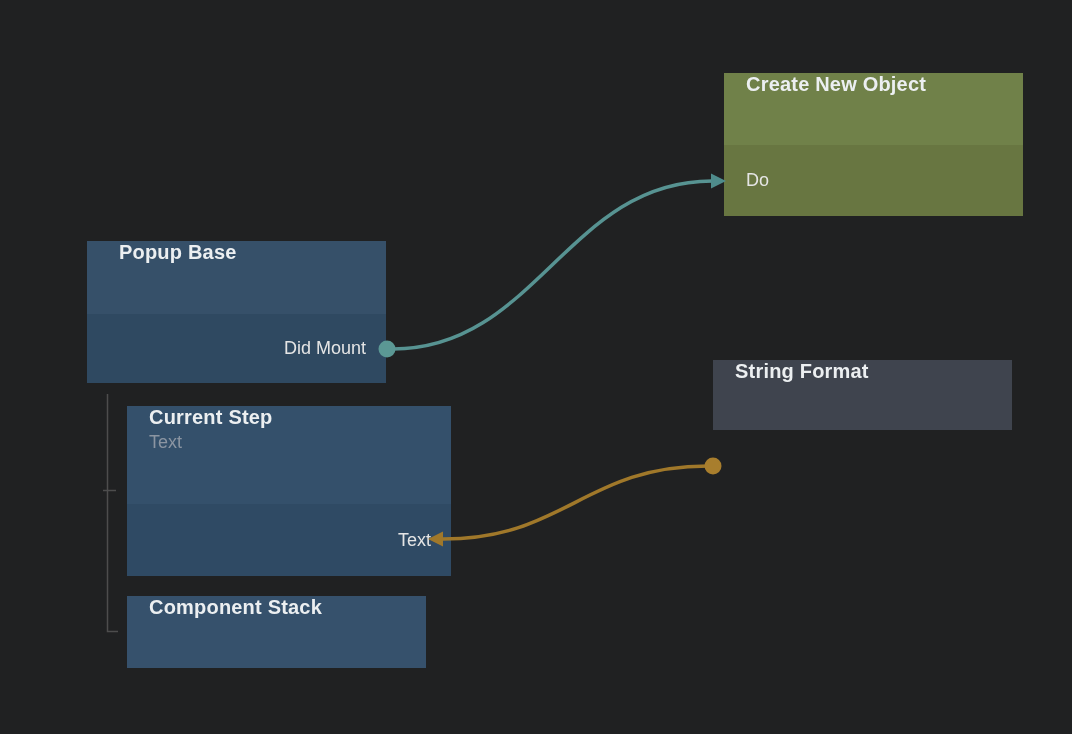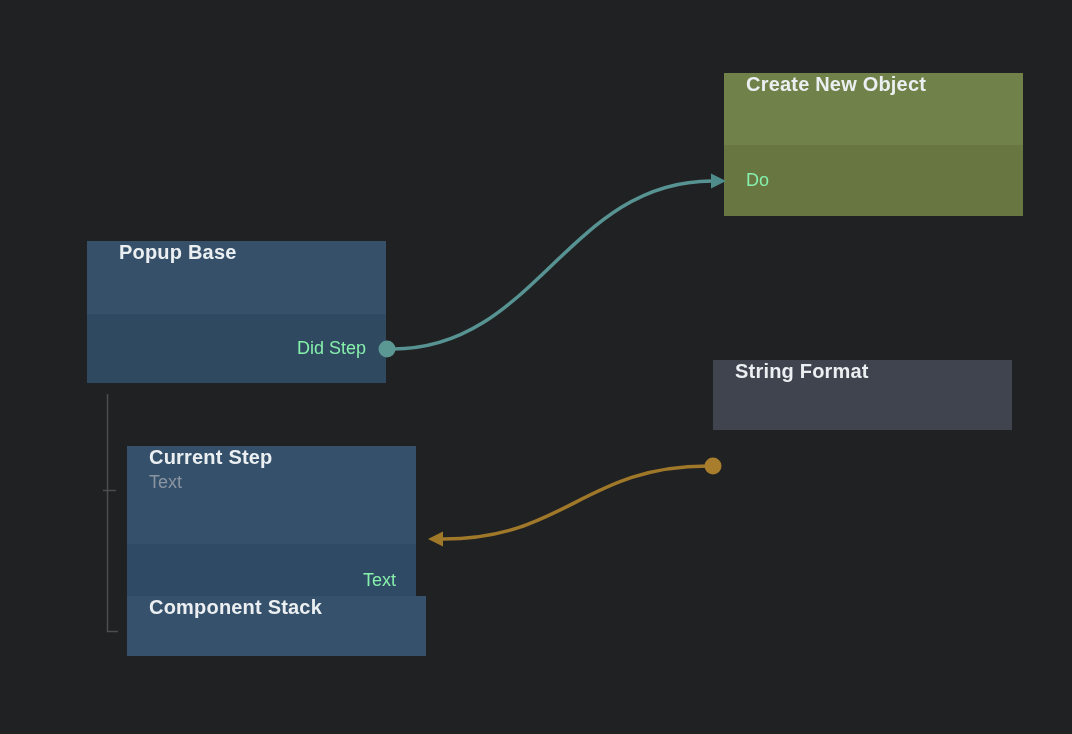--- a/index.html
+++ b/index.html
@@ -6,37 +6,37 @@
   .canvas{
     position:relative;width:1072px;height:734px;overflow:hidden;
     background:#202122;
     font-family:"Liberation Sans","DejaVu Sans",sans-serif;
   }
   .node{position:absolute;box-sizing:border-box;}
   .hdr{display:flex;flex-direction:column;justify-content:flex-start;padding:0 20px 0 22px;box-sizing:border-box;}
   .title{font-size:20px;font-weight:600;color:#eceff1;letter-spacing:.2px;white-space:nowrap;}
   .subtitle{font-size:18px;color:#8b95a2;margin-top:3px;white-space:nowrap;}
   .body-row{display:flex;align-items:center;box-sizing:border-box;padding:0 20px 0 22px;}
-  .body-row .plabel{font-size:18px;color:#86efac;white-space:nowrap;}
+  .body-row .plabel{font-size:18px;color:#e5e5e5;white-space:nowrap;}
   .body-row.right{justify-content:flex-end;}
   .body-row.left{justify-content:flex-start;}
 
   
   #node-popup-base{left:87px;top:241px;width:299px;}
   #node-popup-base .hdr{height:73px;background:#365069;padding-left:32px;}
   #node-popup-base .body-row{height:69px;background:#2f4961;}
 
   
-  #node-current-step{left:127px;top:406px;width:289px;margin-top:40px;}
+  #node-current-step{left:127px;top:406px;width:324px;}
   #node-current-step .hdr{height:98px;background:#34506b;}
   #node-current-step .body-row{height:72px;background:#2f4a64;}
 
   
   #node-component-stack{left:127px;top:596px;width:299px;}
-  #node-component-stack .hdr{height:60px;background:#36516c;}
+  #node-component-stack .hdr{height:72px;background:#36516c;}
 
   
   #node-create-new-object{left:724px;top:73px;width:299px;}
   #node-create-new-object .hdr{height:72px;background:#708149;}
   #node-create-new-object .body-row{height:71px;background:#687641;}
 
   
   #node-string-format{left:713px;top:360px;width:299px;}
   #node-string-format .hdr{height:70px;background:#3f444e;}
   #node-string-format .body-row{height:72px;background:#383d48;}
@@ -53,21 +53,21 @@
 </head>
 <body>
 
 <div class="canvas">
 
   <div class="node" id="node-popup-base">
     <div class="hdr">
       <span class="title">Popup Base</span>
     </div>
     <div class="body-row right">
-      <span class="plabel">Did Step</span>
+      <span class="plabel">Did Mount</span>
     </div>
   </div>
 
   <div class="node" id="node-current-step">
     <div class="hdr">
       <span class="title">Current Step</span>
       <span class="subtitle">Text</span>
     </div>
     <div class="body-row right">
       <span class="plabel">Text</span>

